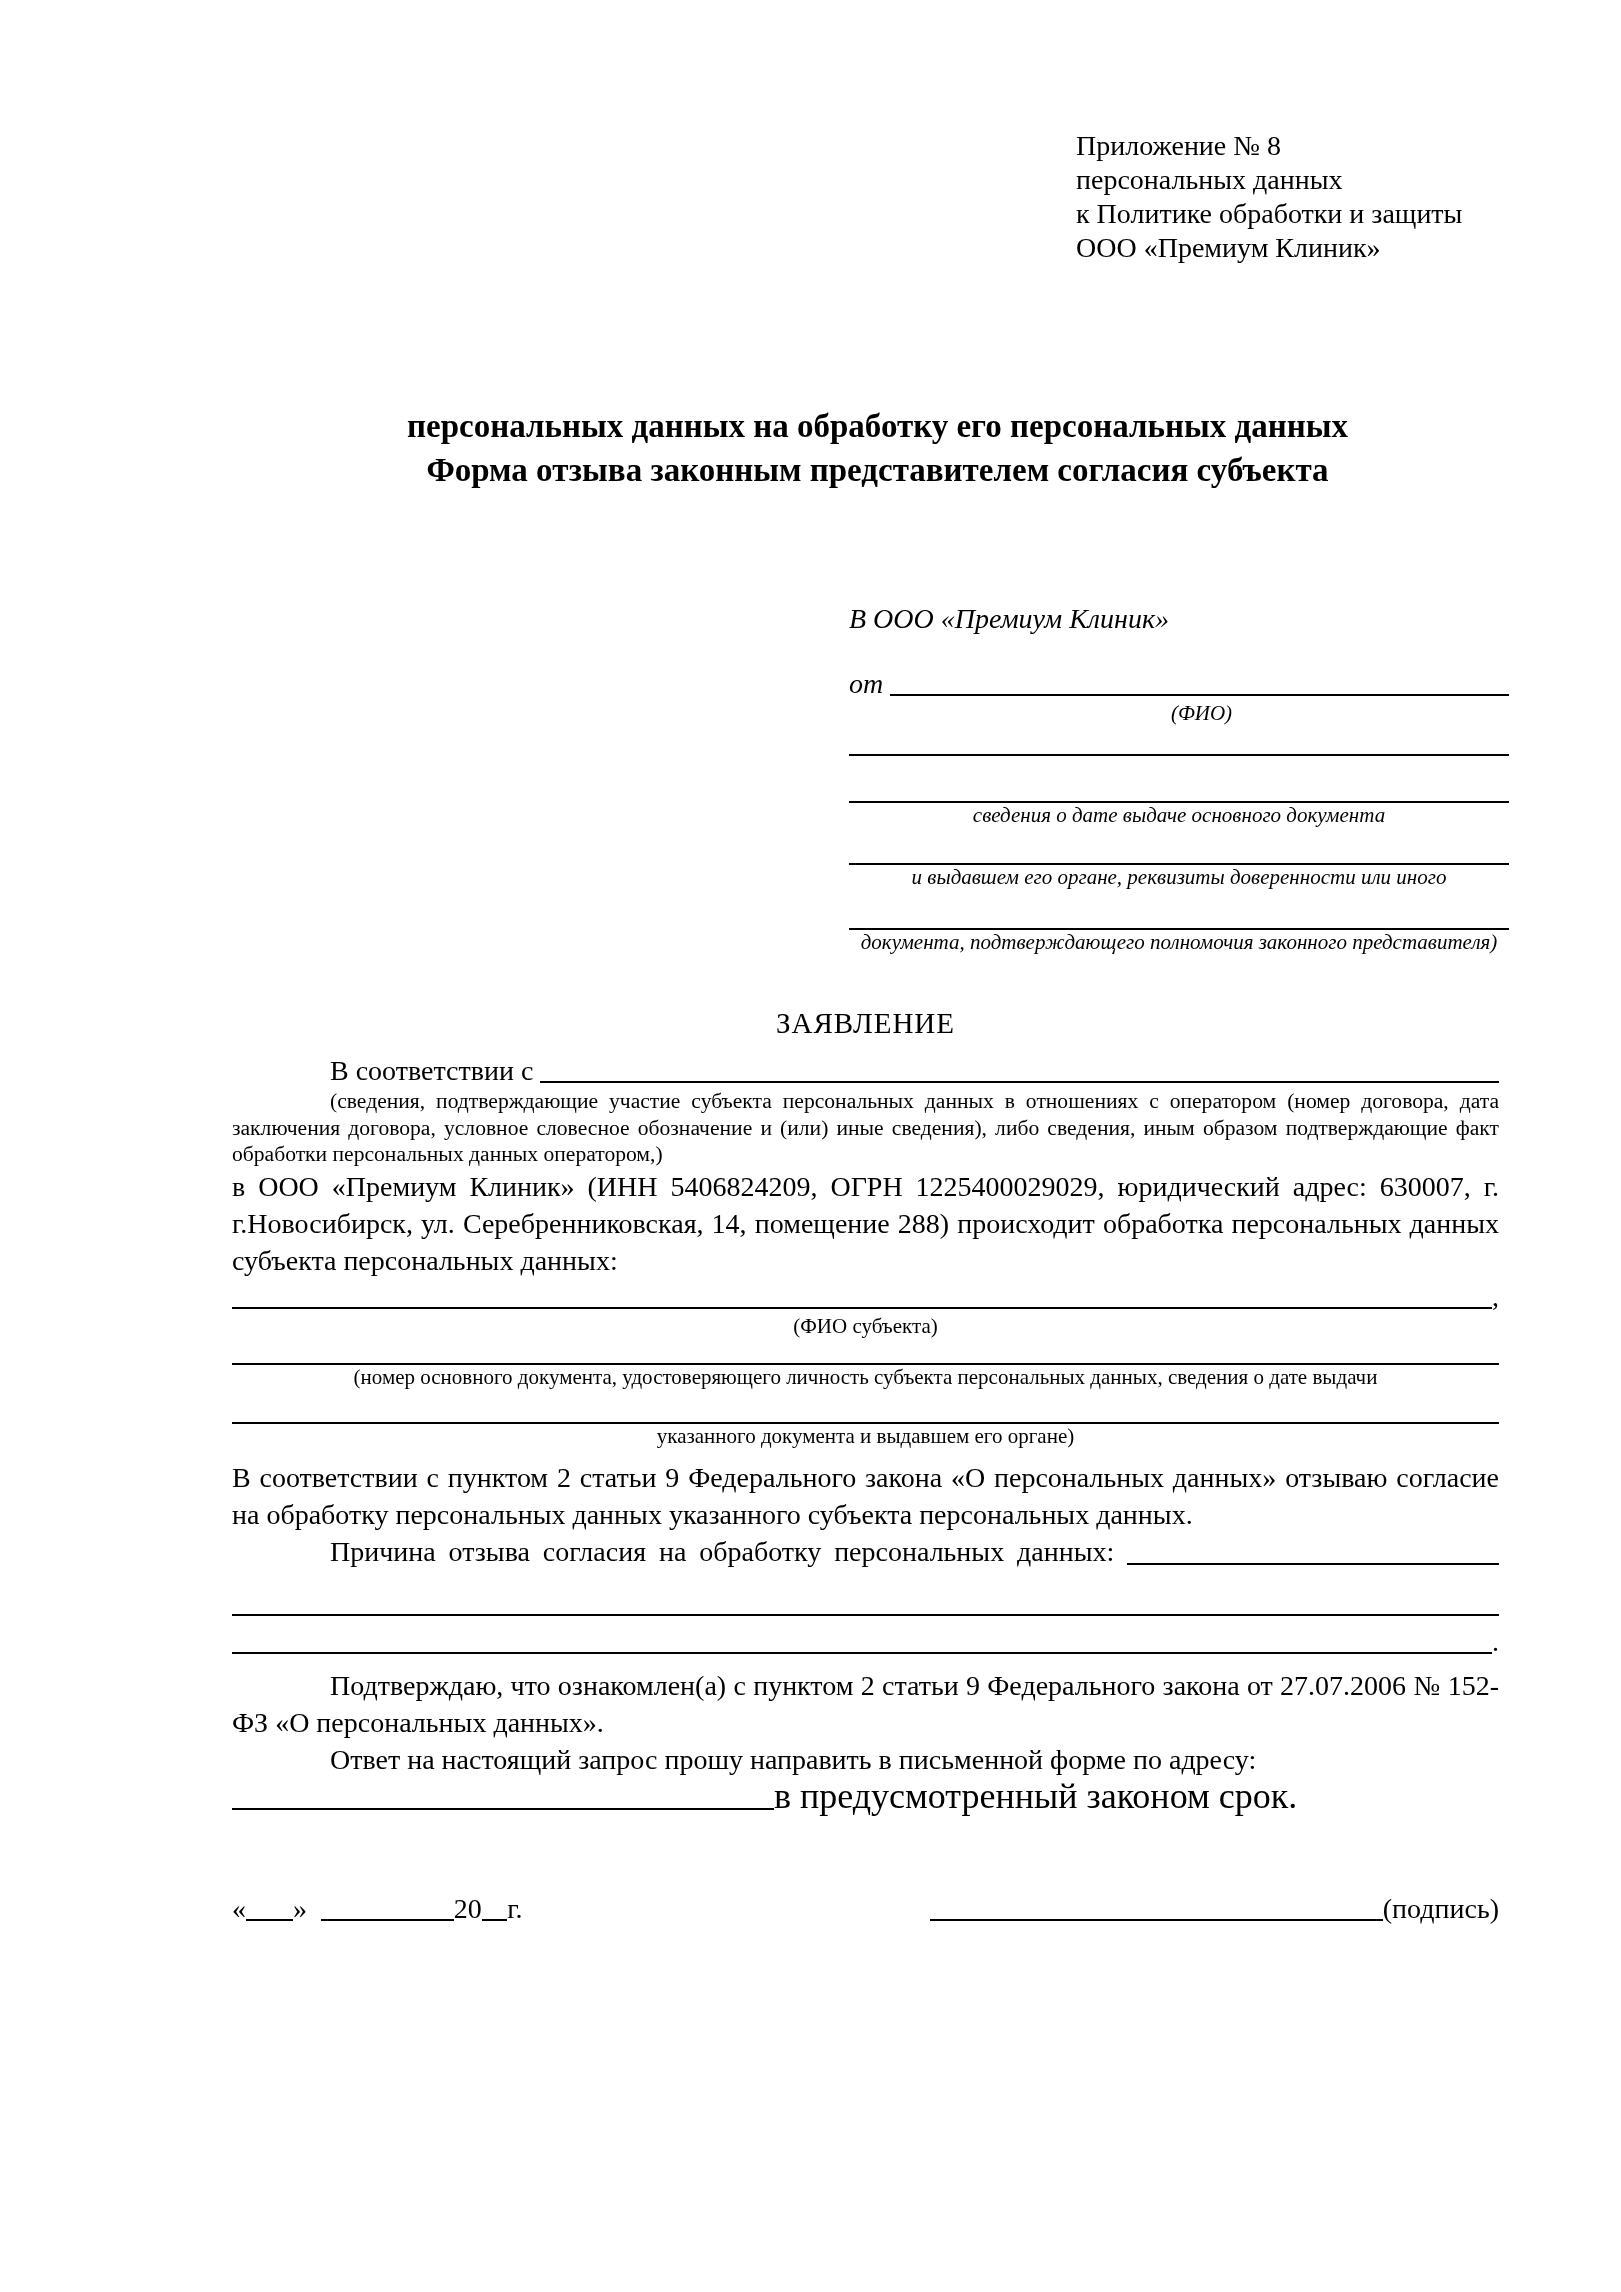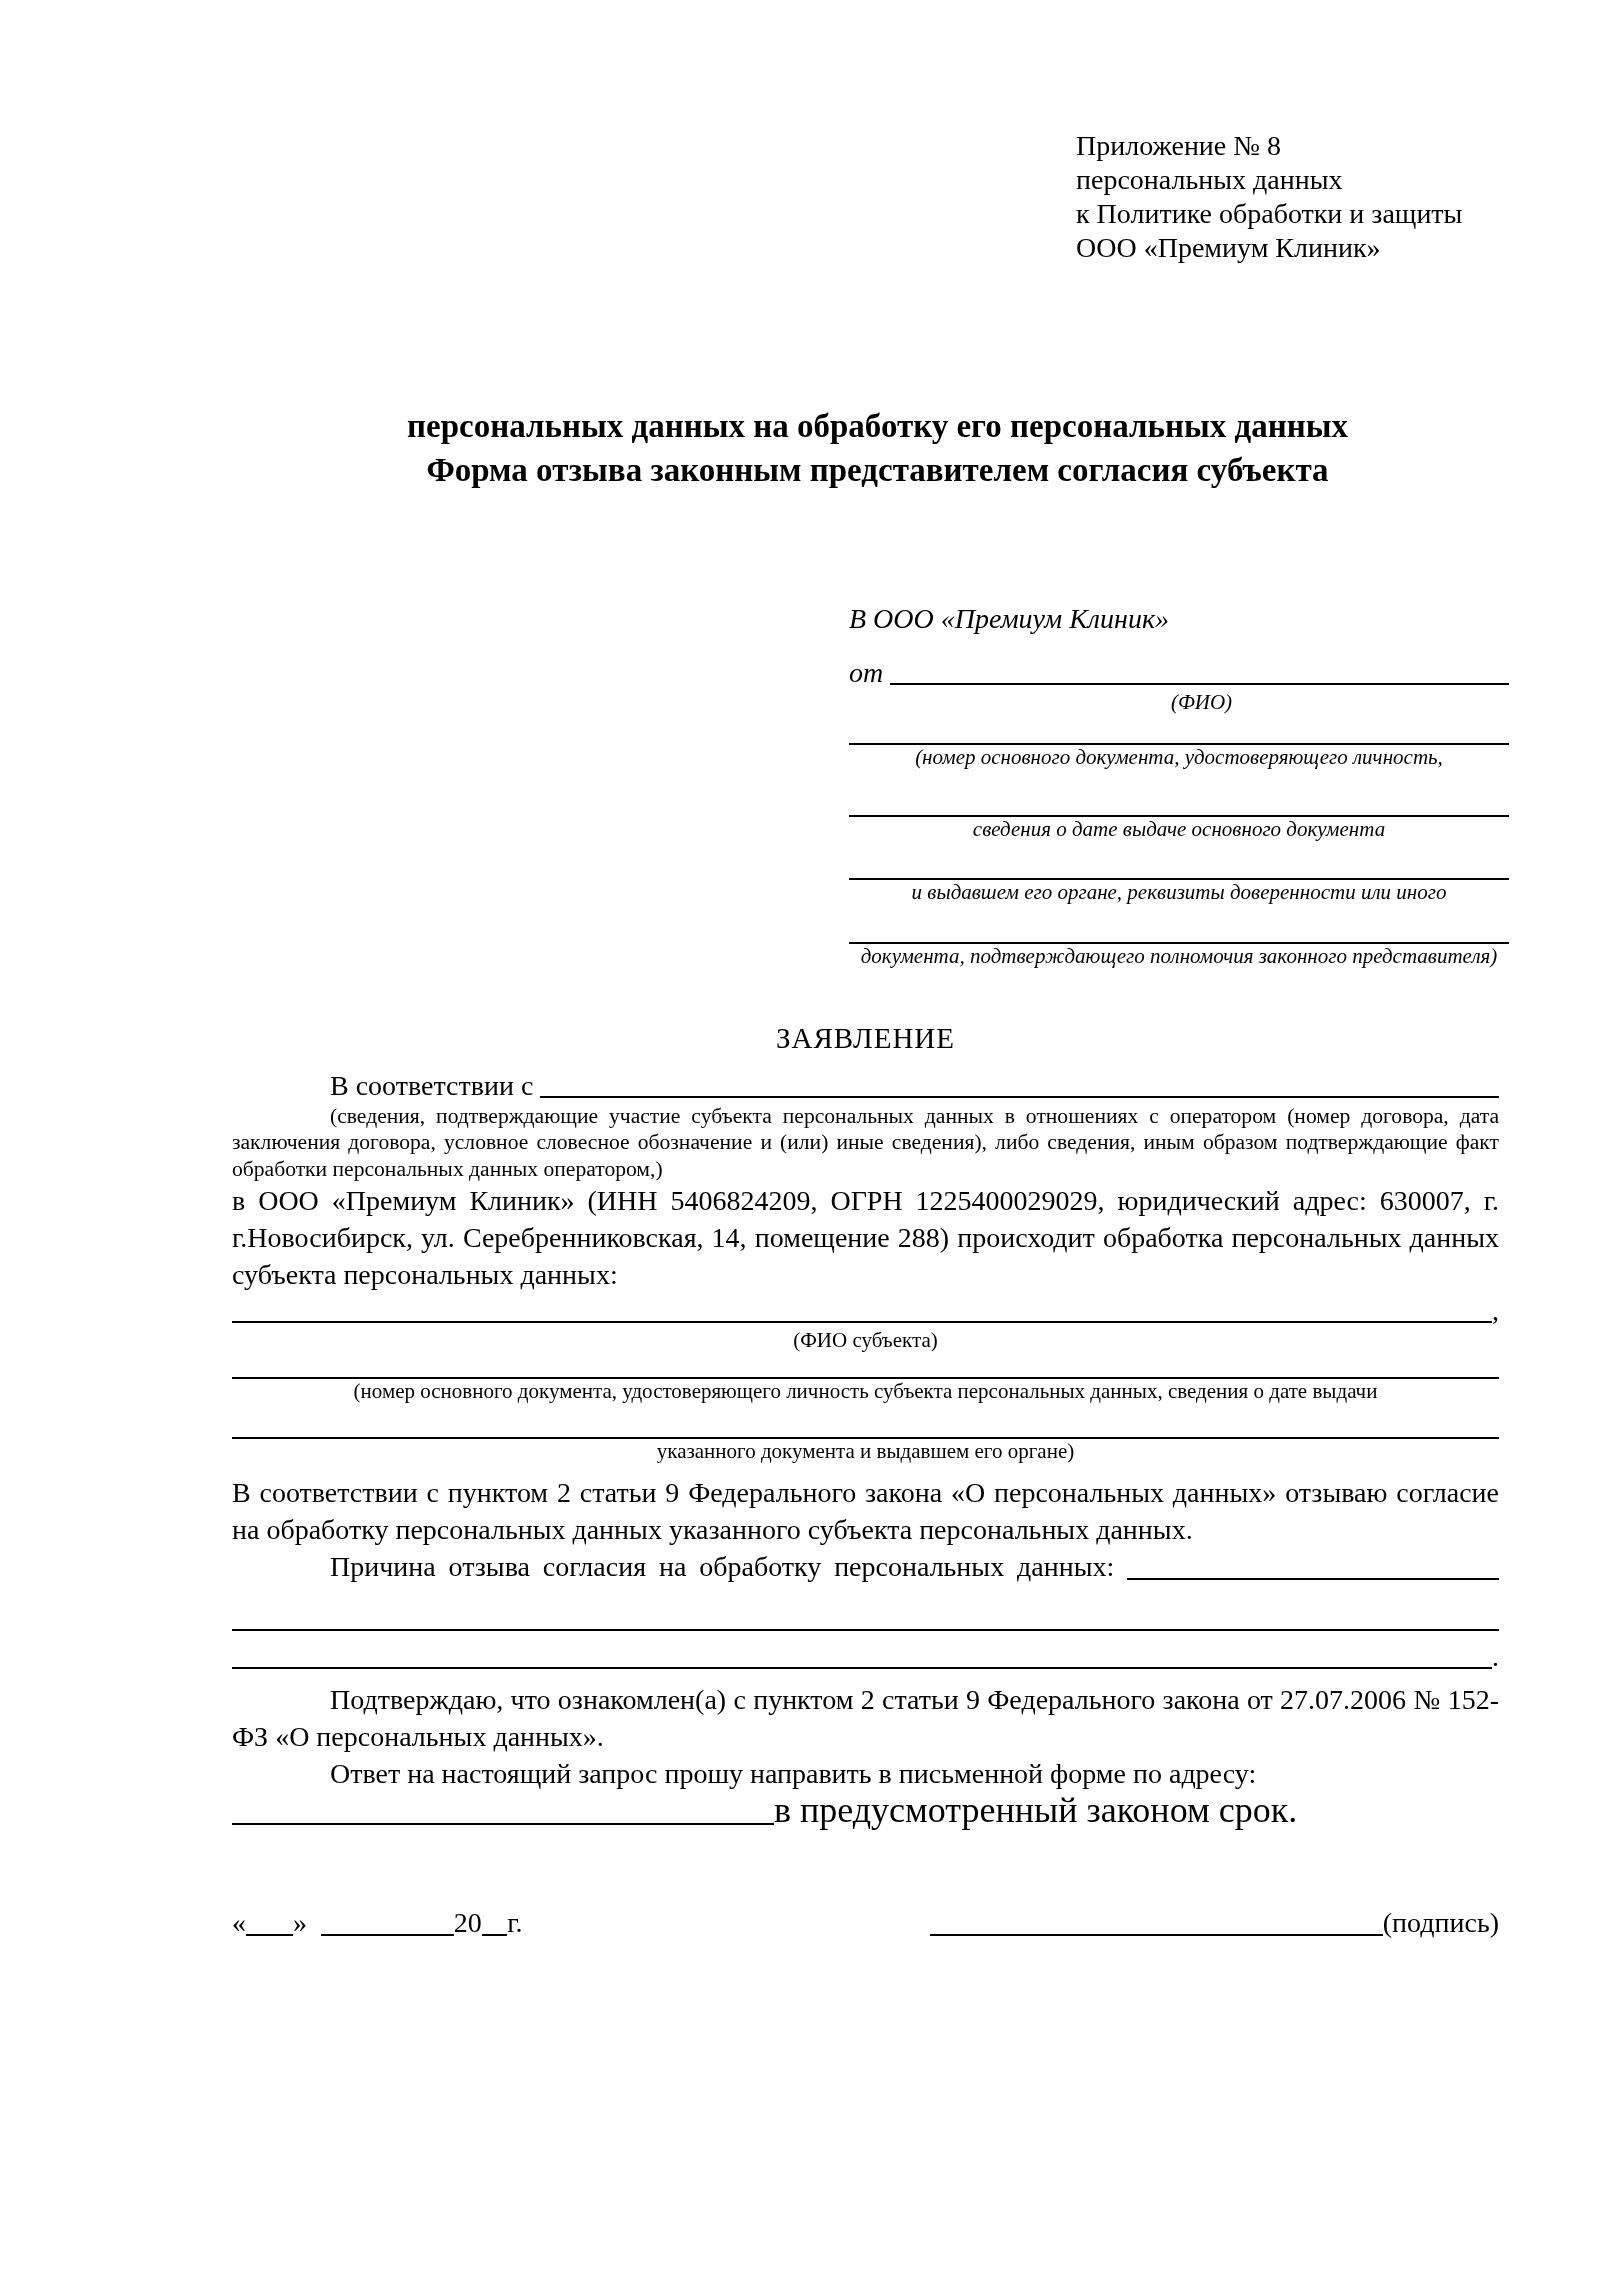--- a/index.html
+++ b/index.html
@@ -18,21 +18,21 @@
     margin:139px 98px 0 232px;
     text-align:center;font-weight:bold;
     font-size:33px;line-height:44px;
   }
   .to-block{
     margin:110px 112px 0 849px;
     font-size:28px;line-height:34px;font-style:italic;
   }
   .row{display:flex;align-items:flex-end;}
   .fill{flex:1 1 auto;border-bottom:2.9px solid #000;margin-bottom:4.9px;}
-  .from-row{margin-top:20px;}
+  .from-row{margin-top:31px;}
   .from-row .label{white-space:pre;}
   .cap{font-size:21px;line-height:25.5px;text-align:center;white-space:nowrap;}
   .fio-cap{margin-left:45px;}
   .rule{border-bottom:2.9px solid #000;height:0;}
   .tb-rule1{margin-top:27.4px;}
   .tb-rule2{margin-top:45px;}
   .tb-rule3{margin-top:35px;}
   .tb-rule4{margin-top:37px;}
   .zayavlenie{
     margin:53px 122px 0 232px;
@@ -91,21 +91,20 @@
 
 <div class="to-block">
   <div>В ООО «Премиум Клиник»</div>
   <div class="row from-row">
     <span class="label">от </span>
     <span class="fill"></span>
   </div>
   <div class="cap fio-cap">(ФИО)</div>
 
   <div class="rule tb-rule1"></div>
-  <div class="cap">(номер основного документа, удостоверяющего личность,</div>
 
   <div class="rule tb-rule2"></div>
   <div class="cap">сведения о дате выдаче основного документа</div>
 
   <div class="rule tb-rule3"></div>
   <div class="cap">и выдавшем его органе, реквизиты доверенности или иного</div>
 
   <div class="rule tb-rule4"></div>
   <div class="cap">документа, подтверждающего полномочия законного представителя)</div>
 </div>

